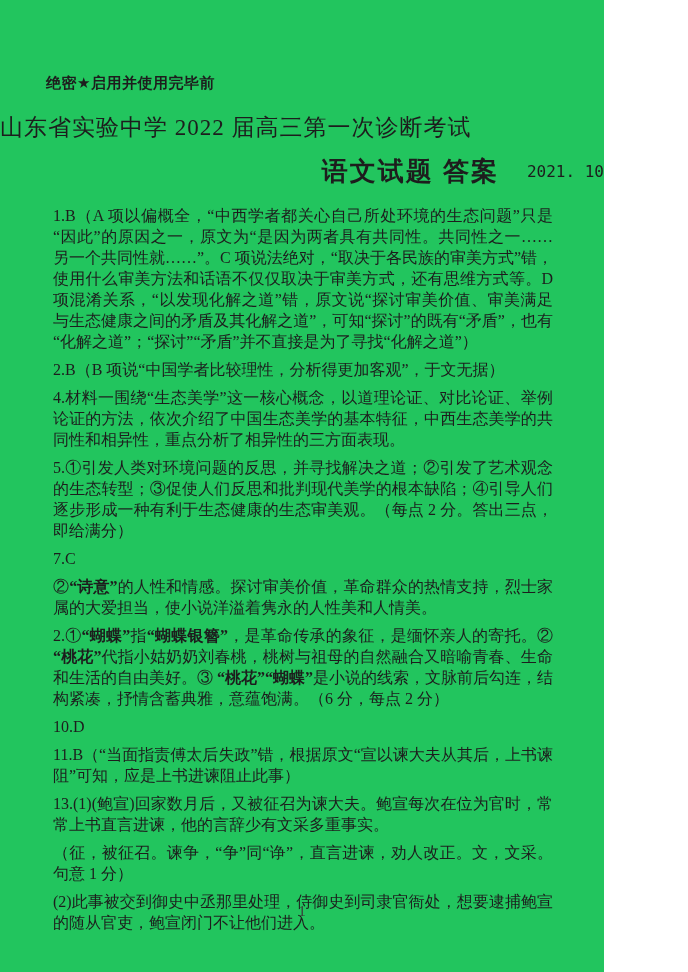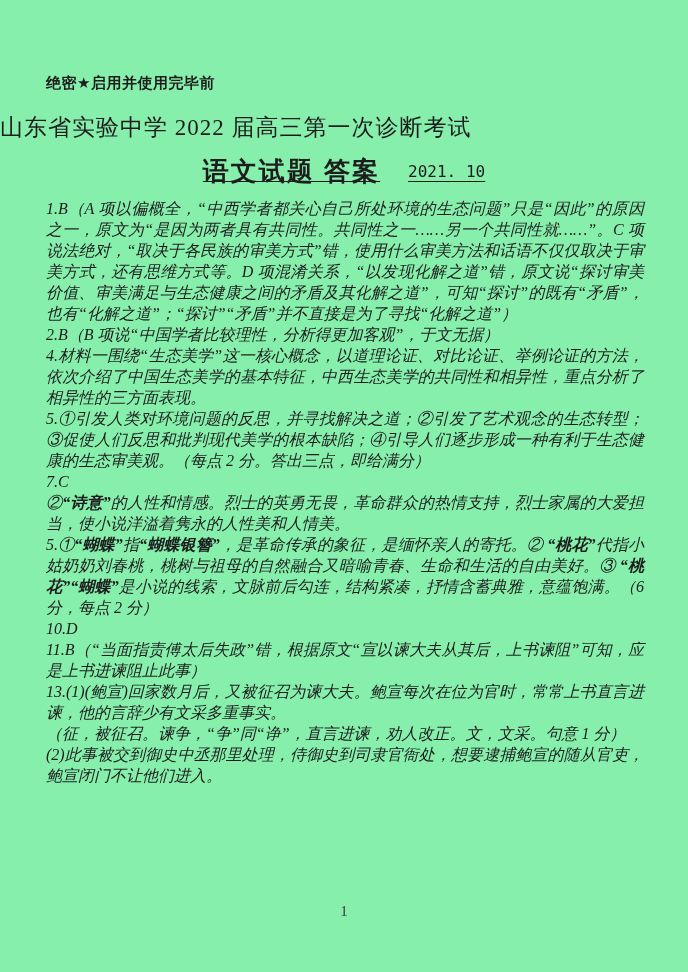--- a/index.html
+++ b/index.html
@@ -2,23 +2,23 @@
 <html lang="zh"><head>
 <meta charset="utf-8">
 <style>
   html, body {
     margin: 0;
     padding: 0;
     background: #ffffff;
   }
   .page {
     position: relative;
-    width: 688px;
+    width: 604px;
     height: 972px;
-    background: #86efac;
+    background: #22c55e;
     color: #1d1d1d;
     font-family: "Liberation Serif", "DejaVu Serif", serif;
     overflow: hidden;
   }
   .classified {
     position: absolute;
     left: 46px;
     top: 74px;
     font-family: "Liberation Sans", "DejaVu Sans", sans-serif;
     font-weight: 700;
@@ -34,23 +34,22 @@
     font-family: "Liberation Serif", "DejaVu Serif", serif;
     font-weight: 400;
     font-size: 23px;
     letter-spacing: 1px;
   }
   .subtitle-row {
     position: absolute;
     top: 154px;
     left: 0;
     width: 100%;
-    text-align: center;
+    text-align: right;
     white-space: nowrap;
-    text-decoration: underline;
   }
   .subject {
     font-family: "Liberation Sans", "DejaVu Sans", sans-serif;
     font-weight: 700;
     font-size: 26px;
     letter-spacing: 2px;
     vertical-align: baseline;
   }
   .date {
     font-family: "DejaVu Sans Mono", "Liberation Mono", monospace;
@@ -62,23 +61,22 @@
     position: absolute;
     top: 198px;
     left: 46px;
     right: 44px;
     font-size: 16px;
     line-height: 21px;
     text-align: justify;
     text-justify: inter-character;
   }
   .para {
-    margin: 0;
+    margin: 7px;
     padding: 0;
-    font-style: italic;
   }
   .seg-bold {
     font-weight: 700;
   }
   .page-number {
     position: absolute;
     bottom: 52px;
     left: 0;
     width: 100%;
     text-align: center;
@@ -98,22 +96,22 @@
   <div class="subtitle-row">
     <span class="subject">语文试题 答案</span><span class="date">2021. 10</span>
   </div>
 
   <div class="answers-body">
       <p class="para"><span class="seg">1.B（A 项以偏概全，“中西学者都关心自己所处环境的生态问题”只是“因此”的原因之一，原文为“是因为两者具有共同性。共同性之一……另一个共同性就……”。C 项说法绝对，“取决于各民族的审美方式”错，使用什么审美方法和话语不仅仅取决于审美方式，还有思维方式等。D 项混淆关系，“以发现化解之道”错，原文说“探讨审美价值、审美满足与生态健康之间的矛盾及其化解之道”，可知“探讨”的既有“矛盾”，也有“化解之道”；“探讨”“矛盾”并不直接是为了寻找“化解之道”）</span></p>
       <p class="para"><span class="seg">2.B（B 项说“中国学者比较理性，分析得更加客观”，于文无据）</span></p>
       <p class="para"><span class="seg">4.材料一围绕“生态美学”这一核心概念，以道理论证、对比论证、举例论证的方法，依次介绍了中国生态美学的基本特征，中西生态美学的共同性和相异性，重点分析了相异性的三方面表现。</span></p>
       <p class="para"><span class="seg">5.①引发人类对环境问题的反思，并寻找解决之道；②引发了艺术观念的生态转型；③促使人们反思和批判现代美学的根本缺陷；④引导人们逐步形成一种有利于生态健康的生态审美观。（每点 2 分。答出三点，即给满分）</span></p>
       <p class="para"><span class="seg">7.C</span></p>
-      <p class="para"><span class="seg">②</span><span class="seg-bold">“诗意”</span><span class="seg">的人性和情感。烈士的英勇无畏，革命群众的热情支持，烈士家属的大爱担当，使小说洋溢着隽永的人性美和人情美。</span></p>
-      <p class="para"><span class="seg">5.①</span><span class="seg-bold">“蝴蝶”</span><span class="seg">指</span><span class="seg-bold">“蝴蝶银簪”</span><span class="seg">，是革命传承的象征，是缅怀亲人的寄托。② </span><span class="seg-bold">“桃花”</span><span class="seg">代指小姑奶奶刘春桃，桃树与祖母的自然融合又暗喻青春、生命和生活的自由美好。③ </span><span class="seg-bold">“桃花”“蝴蝶”</span><span class="seg">是小说的线索，文脉前后勾连，结构紧凑，抒情含蓄典雅，意蕴饱满。（6 分，每点 2 分）</span></p>
+      <p class="para"><span class="seg">②</span><span class="seg-bold">“诗意”</span><span class="seg">的人性和情感。探讨审美价值，革命群众的热情支持，烈士家属的大爱担当，使小说洋溢着隽永的人性美和人情美。</span></p>
+      <p class="para"><span class="seg">2.①</span><span class="seg-bold">“蝴蝶”</span><span class="seg">指</span><span class="seg-bold">“蝴蝶银簪”</span><span class="seg">，是革命传承的象征，是缅怀亲人的寄托。② </span><span class="seg-bold">“桃花”</span><span class="seg">代指小姑奶奶刘春桃，桃树与祖母的自然融合又暗喻青春、生命和生活的自由美好。③ </span><span class="seg-bold">“桃花”“蝴蝶”</span><span class="seg">是小说的线索，文脉前后勾连，结构紧凑，抒情含蓄典雅，意蕴饱满。（6 分，每点 2 分）</span></p>
       <p class="para"><span class="seg">10.D</span></p>
       <p class="para"><span class="seg">11.B（“当面指责傅太后失政”错，根据原文“宣以谏大夫从其后，上书谏阻”可知，应是上书进谏阻止此事）</span></p>
       <p class="para"><span class="seg">13.(1)(鲍宣)回家数月后，又被征召为谏大夫。鲍宣每次在位为官时，常常上书直言进谏，他的言辞少有文采多重事实。</span></p>
       <p class="para"><span class="seg">（征，被征召。谏争，“争”同“诤”，直言进谏，劝人改正。文，文采。句意 1 分）</span></p>
       <p class="para"><span class="seg">(2)此事被交到御史中丞那里处理，侍御史到司隶官衙处，想要逮捕鲍宣的随从官吏，鲍宣闭门不让他们进入。</span></p>
     </div>
 
   <div class="page-number">1</div>
 
 </div>

